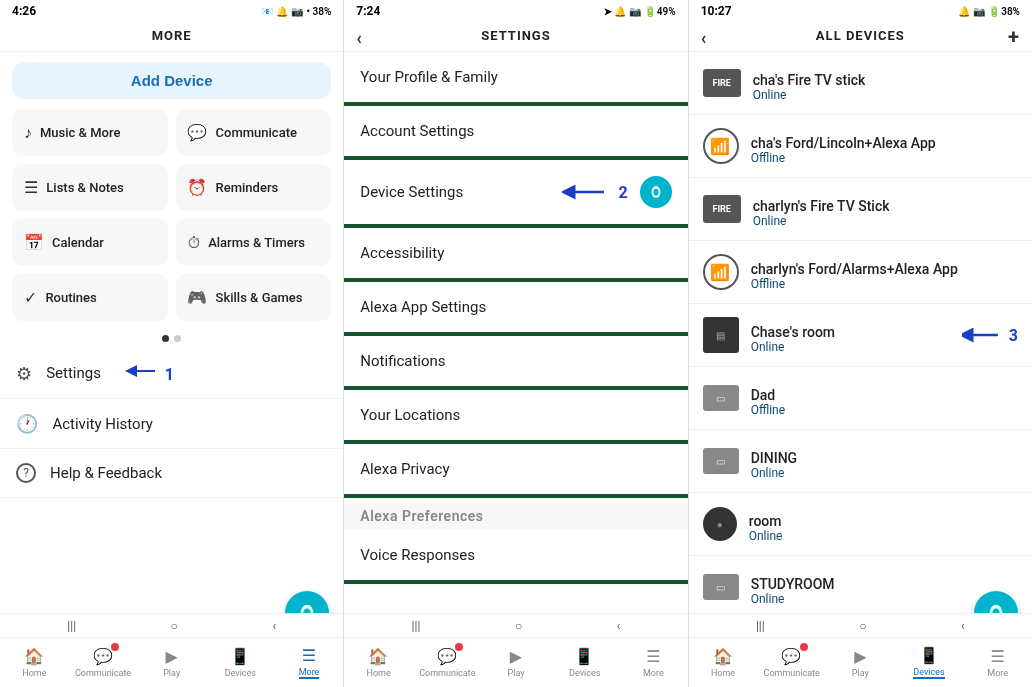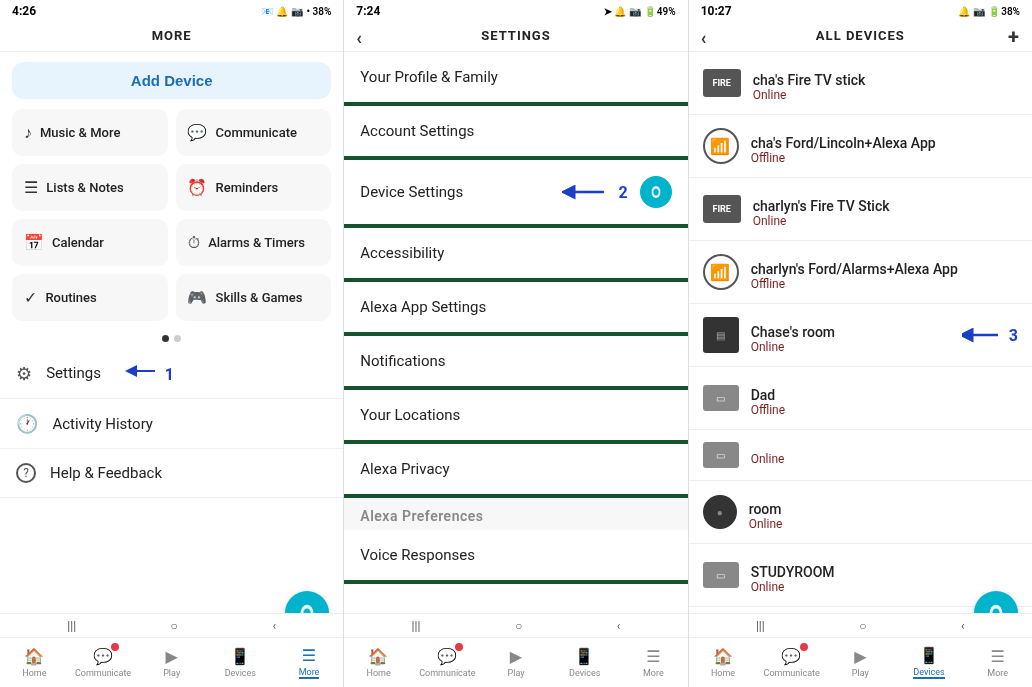--- a/index.html
+++ b/index.html
@@ -251,21 +251,21 @@
       background: transparent;
       border: 2px solid #555;
       border-radius: 50%;
     }
     .device-icon.echo-dot {
       background: #333;
       border-radius: 50%;
     }
     .device-info { flex: 1; margin-top: 8px; }
     .device-name { font-size: 14px; font-weight: 500; color: #222; }
-    .device-status { font-size: 12px; color: #7f1d1d; }
+    .device-status { font-size: 12px; color: #0c4a6e; }
     .device-annotation {
       display: flex;
       align-items: center;
       gap: 5px;
       color: #1a3ec8;
       font-weight: 700;
       font-size: 13px;
     }
   </style>
 </head>
@@ -555,20 +555,21 @@
         <div class="device-name">Dad</div>
         <div class="device-status">Offline</div>
       </div>
     </div>
 
     <div class="device-item">
       <div class="device-icon" style="background:#888;border-radius:3px;width:36px;height:26px;display:flex;align-items:center;justify-content:center;">
         <span style="font-size:10px;color:#eee;">▭</span>
       </div>
       <div class="device-info">
+        <div class="device-name">DINING</div>
         <div class="device-status">Online</div>
       </div>
     </div>
 
     <div class="device-item">
       <div class="device-icon echo-dot" style="background:#333;border-radius:50%;width:34px;height:34px;display:flex;align-items:center;justify-content:center;">
         <span style="font-size:10px;color:#888;">●</span>
       </div>
       <div class="device-info">
         <div class="device-name">room</div>

